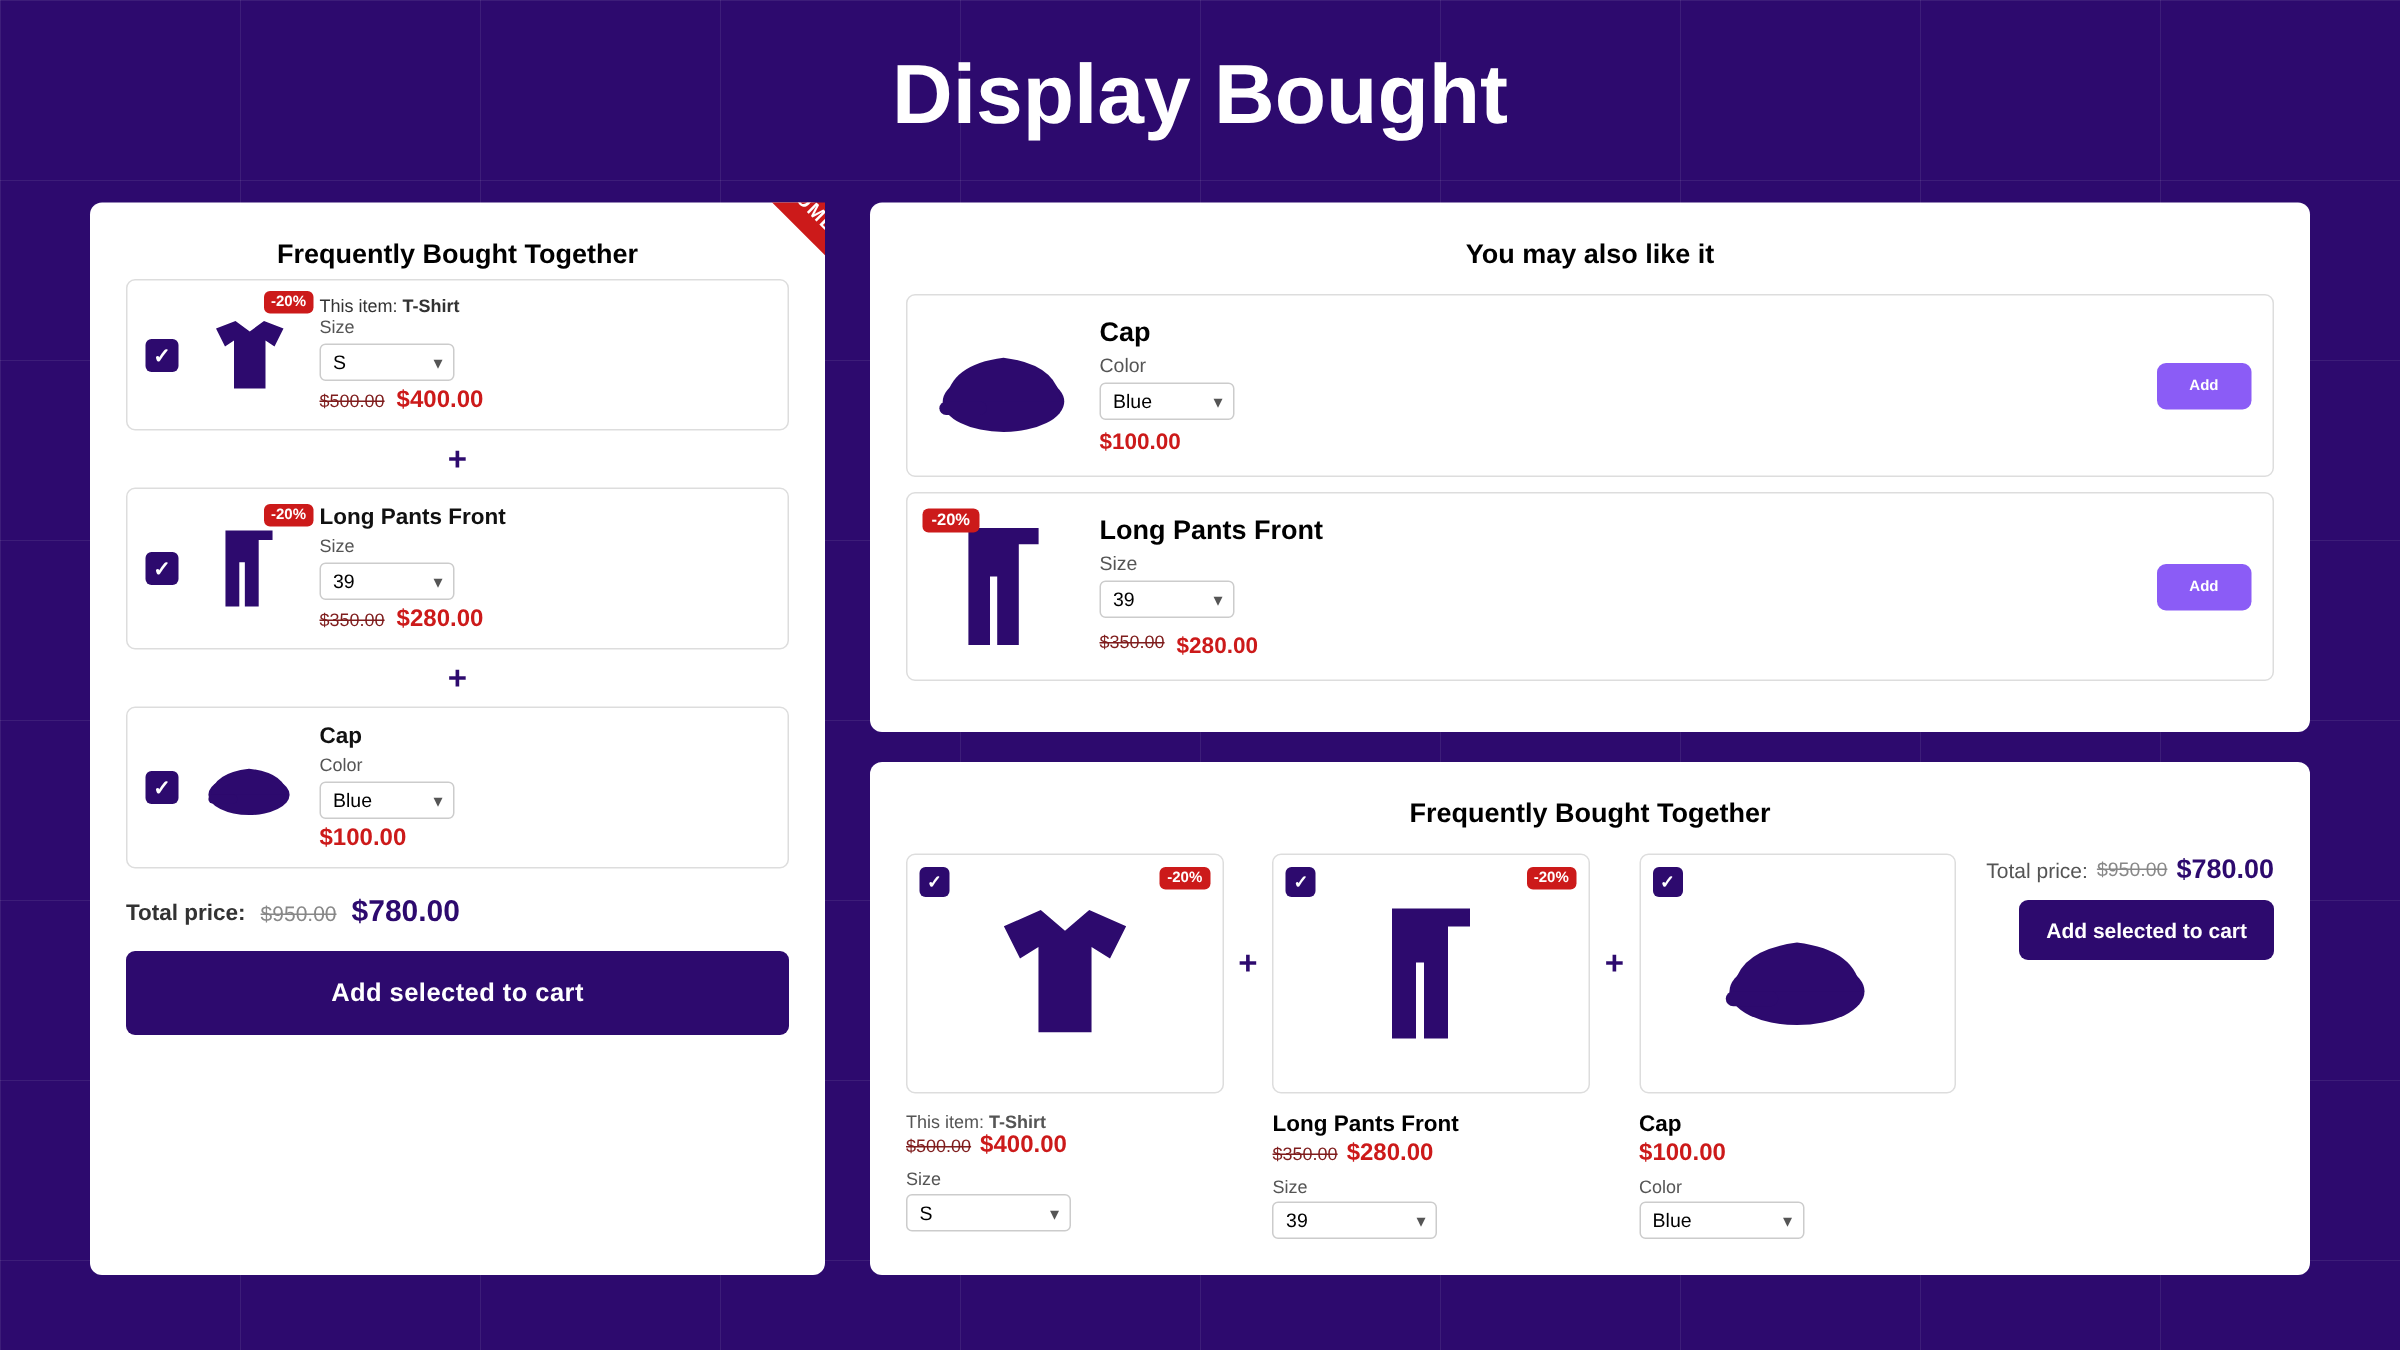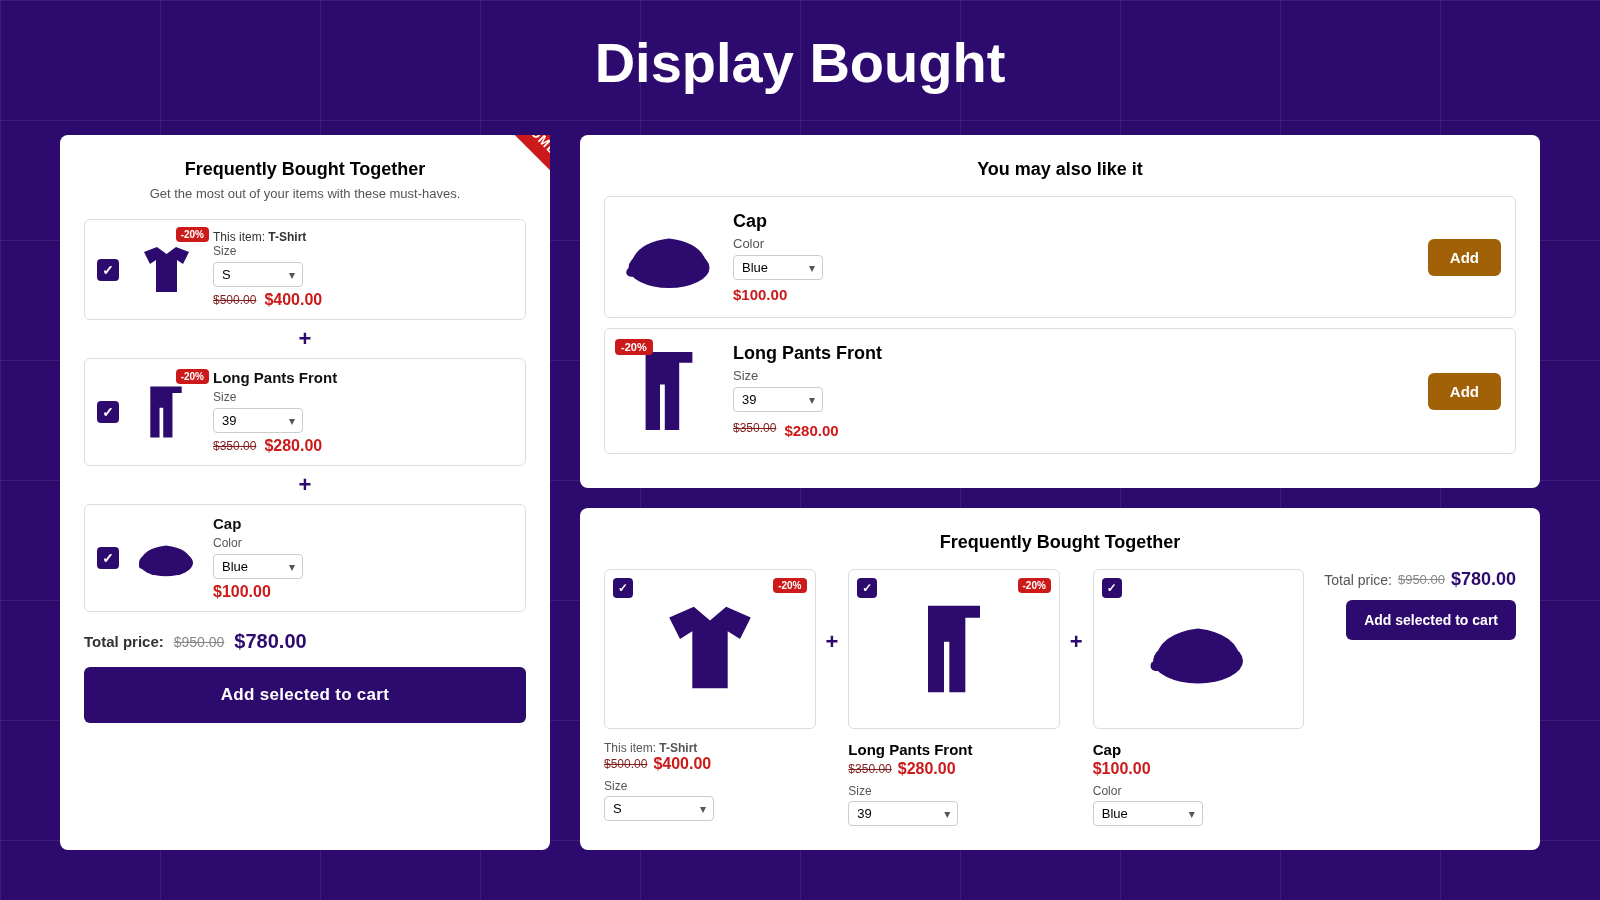--- a/index.html
+++ b/index.html
@@ -274,26 +274,26 @@
       left: 10px;
       background: #cc1a1a;
       color: #fff;
       font-size: 11px;
       font-weight: 700;
       padding: 2px 6px;
       border-radius: 4px;
     }
 
     .add-btn {
-      background: #a16207;
+      background: #8b5cf6;
       color: #fff;
       border: none;
       border-radius: 6px;
       padding: 10px 22px;
-      font-size: 15px;
+      font-size: 10px;
       font-weight: 700;
       cursor: pointer;
       flex-shrink: 0;
     }
 
     
     .hfbt-panel {
       background: #fff;
       border-radius: 8px;
       padding: 24px;
@@ -420,21 +420,20 @@
 
 <div class="panels-container">
 
   <div class="left-panel">
     
     <div class="combo-ribbon">
       <div class="combo-ribbon-inner">COMBO</div>
     </div>
 
     <h2>Frequently Bought Together</h2>
-    <p class="subtitle">Get the most out of your items with these must-haves.</p>
 
     
     <div class="product-item">
       <div class="product-checkbox"></div>
       <div class="product-img">
         <div class="discount-badge">-20%</div>
         <svg class="tshirt-svg" viewBox="0 0 55 55">
           <path d="M5 10 L18 5 L27.5 12 L37 5 L50 10 L44 22 L38 18 L38 50 L17 50 L17 18 L11 22 Z" fill="#2d0a6e"></path>
         </svg>
       </div>

